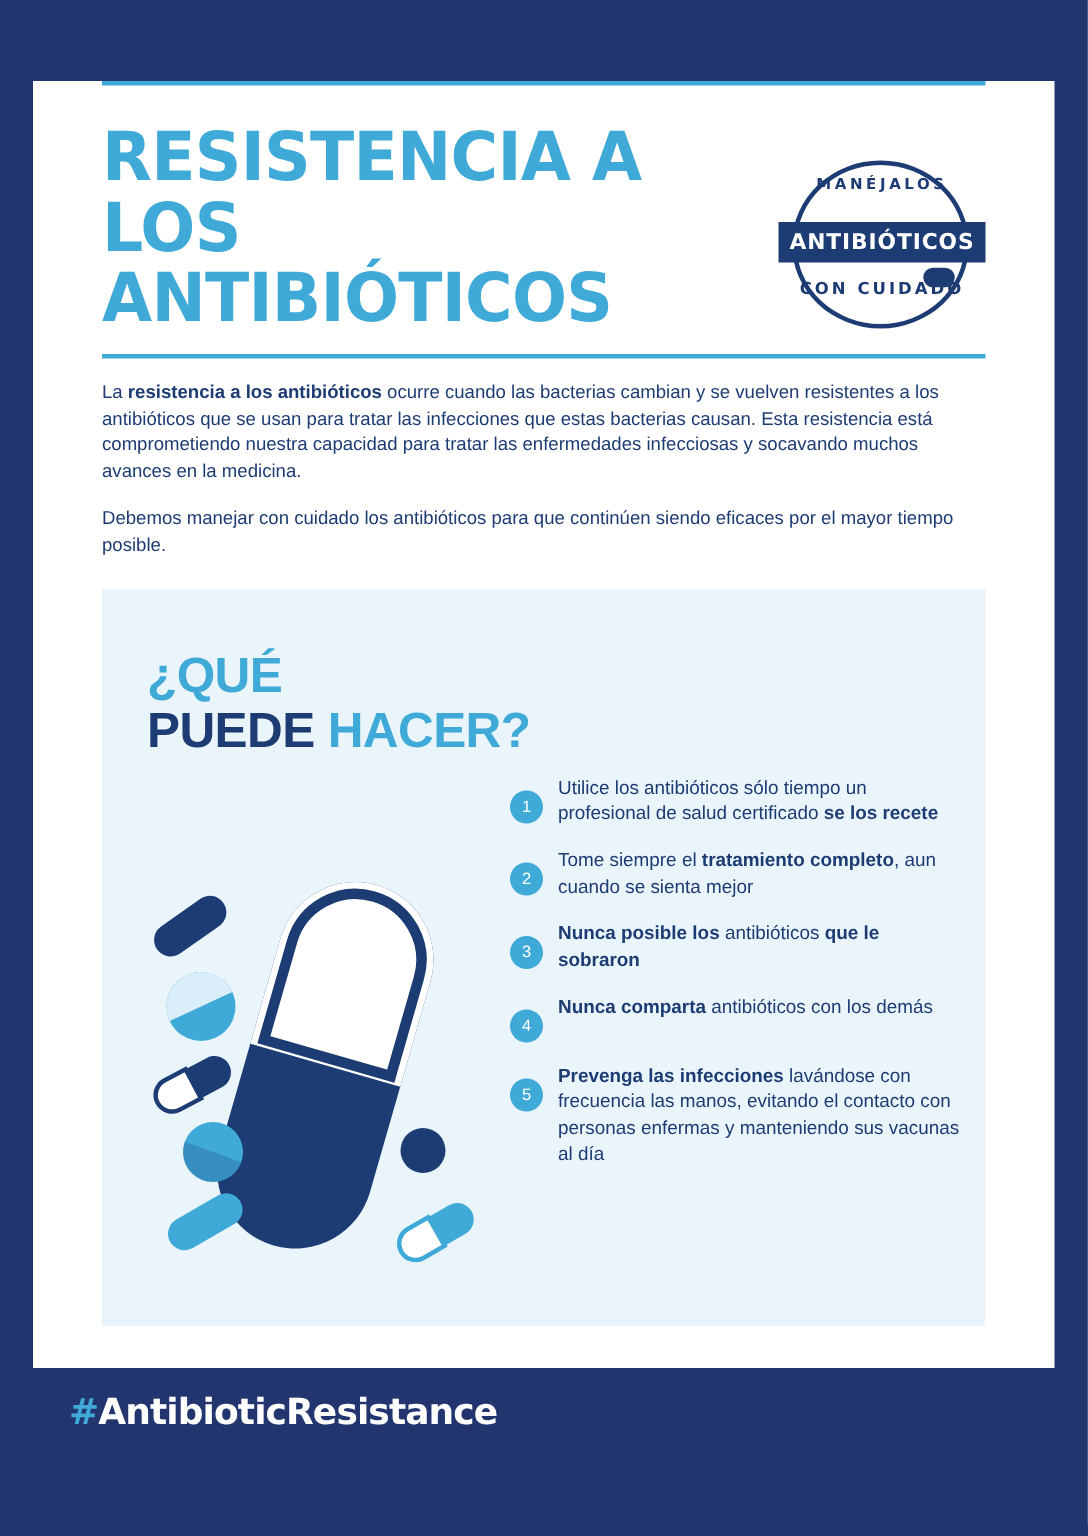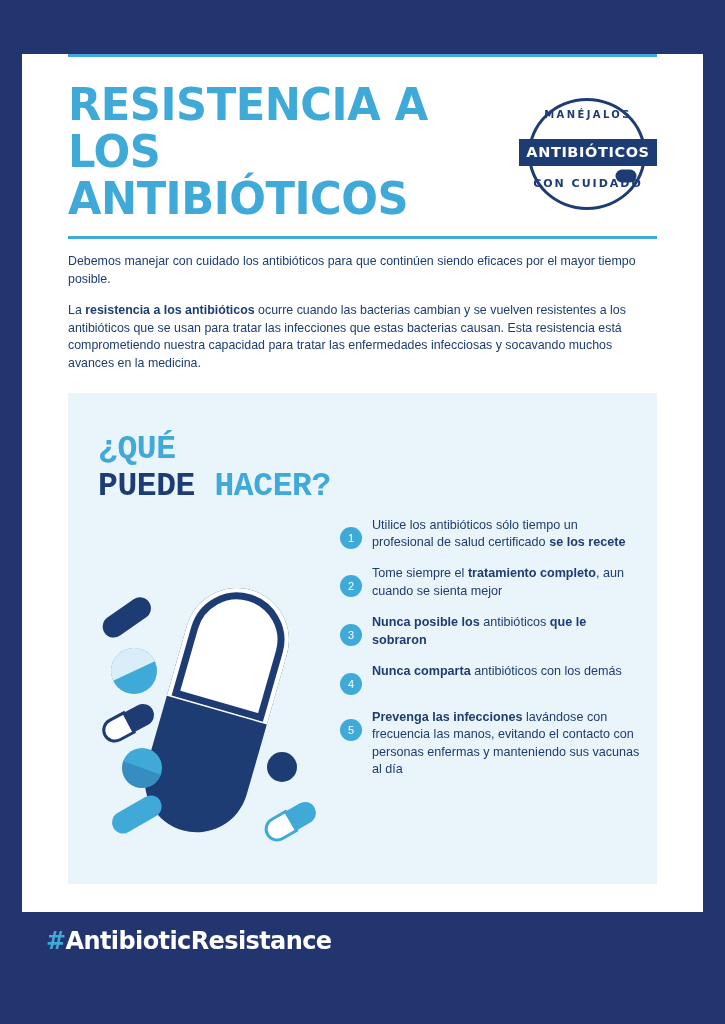--- a/index.html
+++ b/index.html
@@ -24,21 +24,21 @@
   }
   
   .toprule {
     height: 3px;
     background: #3fa9d8;
     margin-top: 32px;
     width: 589px;
   }
   .title-row {
     display: flex;
-    align-items: center;
+    align-items: flex-end;
     justify-content: space-between;
     margin-top: 24px;
   }
   h1.title {
     font-family: "DejaVu Sans", sans-serif;
     color: #3fa9d8;
     font-size: 45px;
     line-height: 47px;
     font-weight: bold;
     letter-spacing: -0.5px;
@@ -112,21 +112,21 @@
   
   .panel {
     position: relative;
     margin-top: 20px;
     width: 589px;
     height: 491px;
     background: #eaf4fb;
     overflow: hidden;
   }
   .panel h2 {
-    font-family: Liberation Mono, monospace;
+    font-family: Liberation Sans, sans-serif;
     font-weight: bold;
     font-size: 33px;
     line-height: 37px;
     margin: 38px 0 0 30px;
     letter-spacing: -0.4px;
   }
   .panel h2 .l1 { color: #3fa9d8; }
   .panel h2 .l2a { color: #1d3c74; text-align: right; }
   .panel h2 .l2b { color: #3fa9d8; }
 
@@ -227,24 +227,24 @@
         <svg class="pill-ico" viewBox="0 0 22 14">
           <rect x="0.5" y="0.5" width="21" height="13" rx="6.5" fill="#1d3c74"></rect>
           <path d="M11 0.5 A6.5 6.5 0 0 0 11 13.5 Z" fill="#ffffff" opacity="0"></path>
         </svg>
       </div>
     </div>
 
     <div class="midrule"></div>
 
     <div class="intro">
-      <p>Debemos manejar con cuidado los antibióticos para que continúen siendo eficaces por el mayor tiempo posible.</p>
       <p>
         <span>La </span><b>resistencia a los antibióticos</b><span> ocurre cuando las bacterias cambian y se vuelven resistentes a los antibióticos que se usan para tratar las infecciones que estas bacterias causan. Esta resistencia está comprometiendo nuestra capacidad para tratar las enfermedades infecciosas y socavando muchos avances en la medicina.</span>
       </p>
+      <p>Debemos manejar con cuidado los antibióticos para que continúen siendo eficaces por el mayor tiempo posible.</p>
     </div>
 
     <div class="panel">
       <h2>
         <span class="l1">¿QUÉ</span><br>
         <span class="l2a">PUEDE </span><span class="l2b">HACER?</span>
       </h2>
 
       <svg class="pills" viewBox="0 0 250 300">
 

